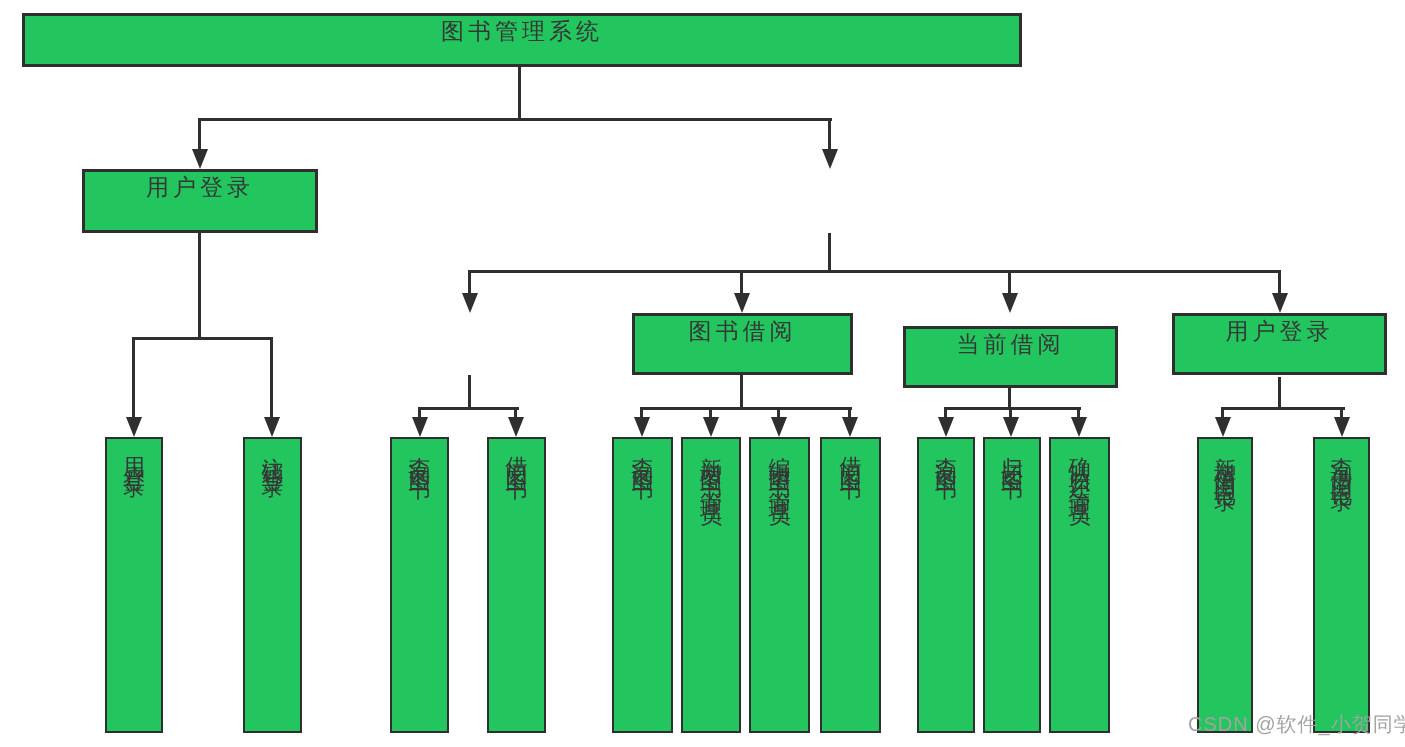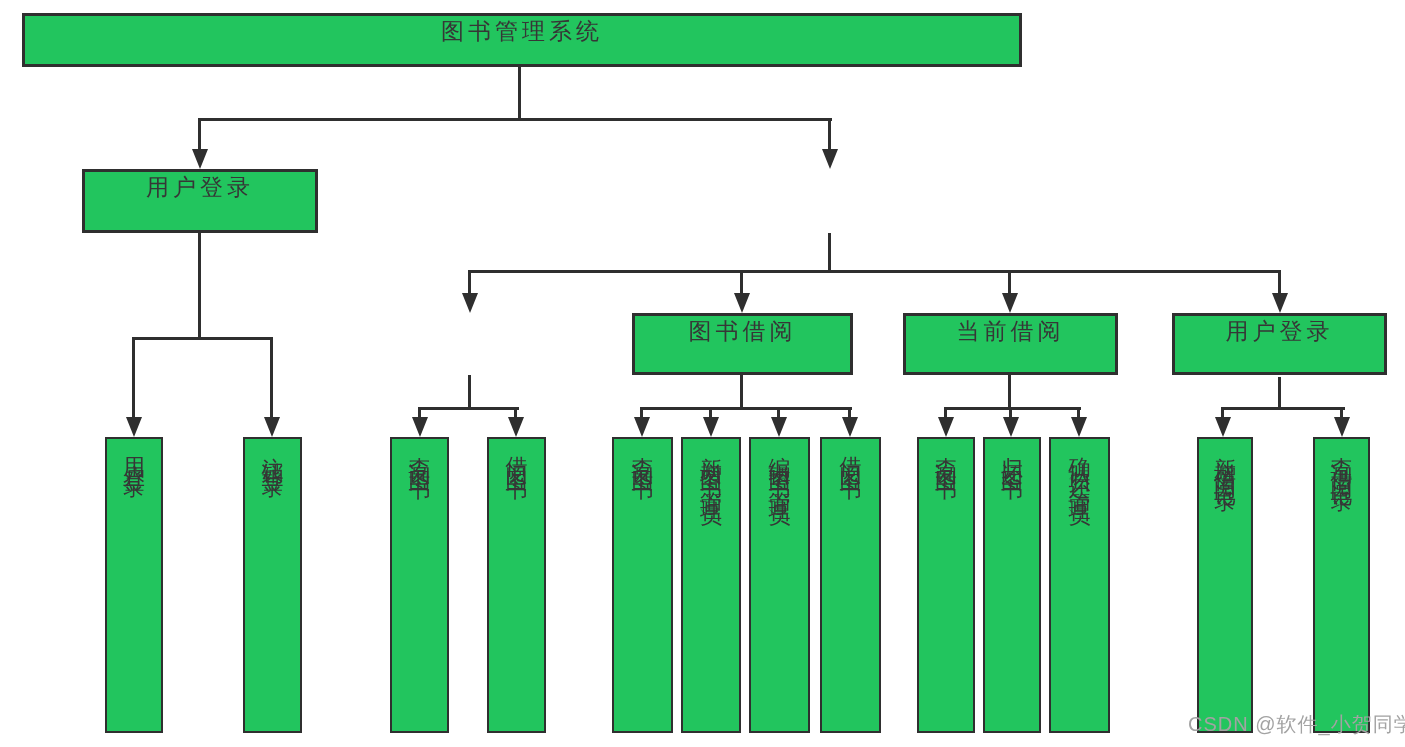--- a/index.html
+++ b/index.html
@@ -132,21 +132,21 @@
     <span>图书管理系统</span>
   </div>
 
   <div class="box h" style="left:82px;top:169px;width:236px;height:64px;">
     <span>用户登录</span>
   </div>
 
   <div class="box h" style="left:632px;top:313px;width:221px;height:62px;">
     <span>图书借阅</span>
   </div>
-  <div class="box h" style="left:903px;top:313px;width:215px;height:62px;">
+  <div class="box h" style="left:903px;top:326px;width:215px;height:62px;">
     <span>当前借阅</span>
   </div>
   <div class="box h" style="left:1172px;top:313px;width:215px;height:62px;">
     <span>用户登录</span>
   </div>
 
   <div class="box leaf" style="left:105px;top:437px;width:58px;height:296px;">
     <span>用户登录</span>
   </div>
   <div class="box leaf" style="left:243px;top:437px;width:59px;height:296px;">

